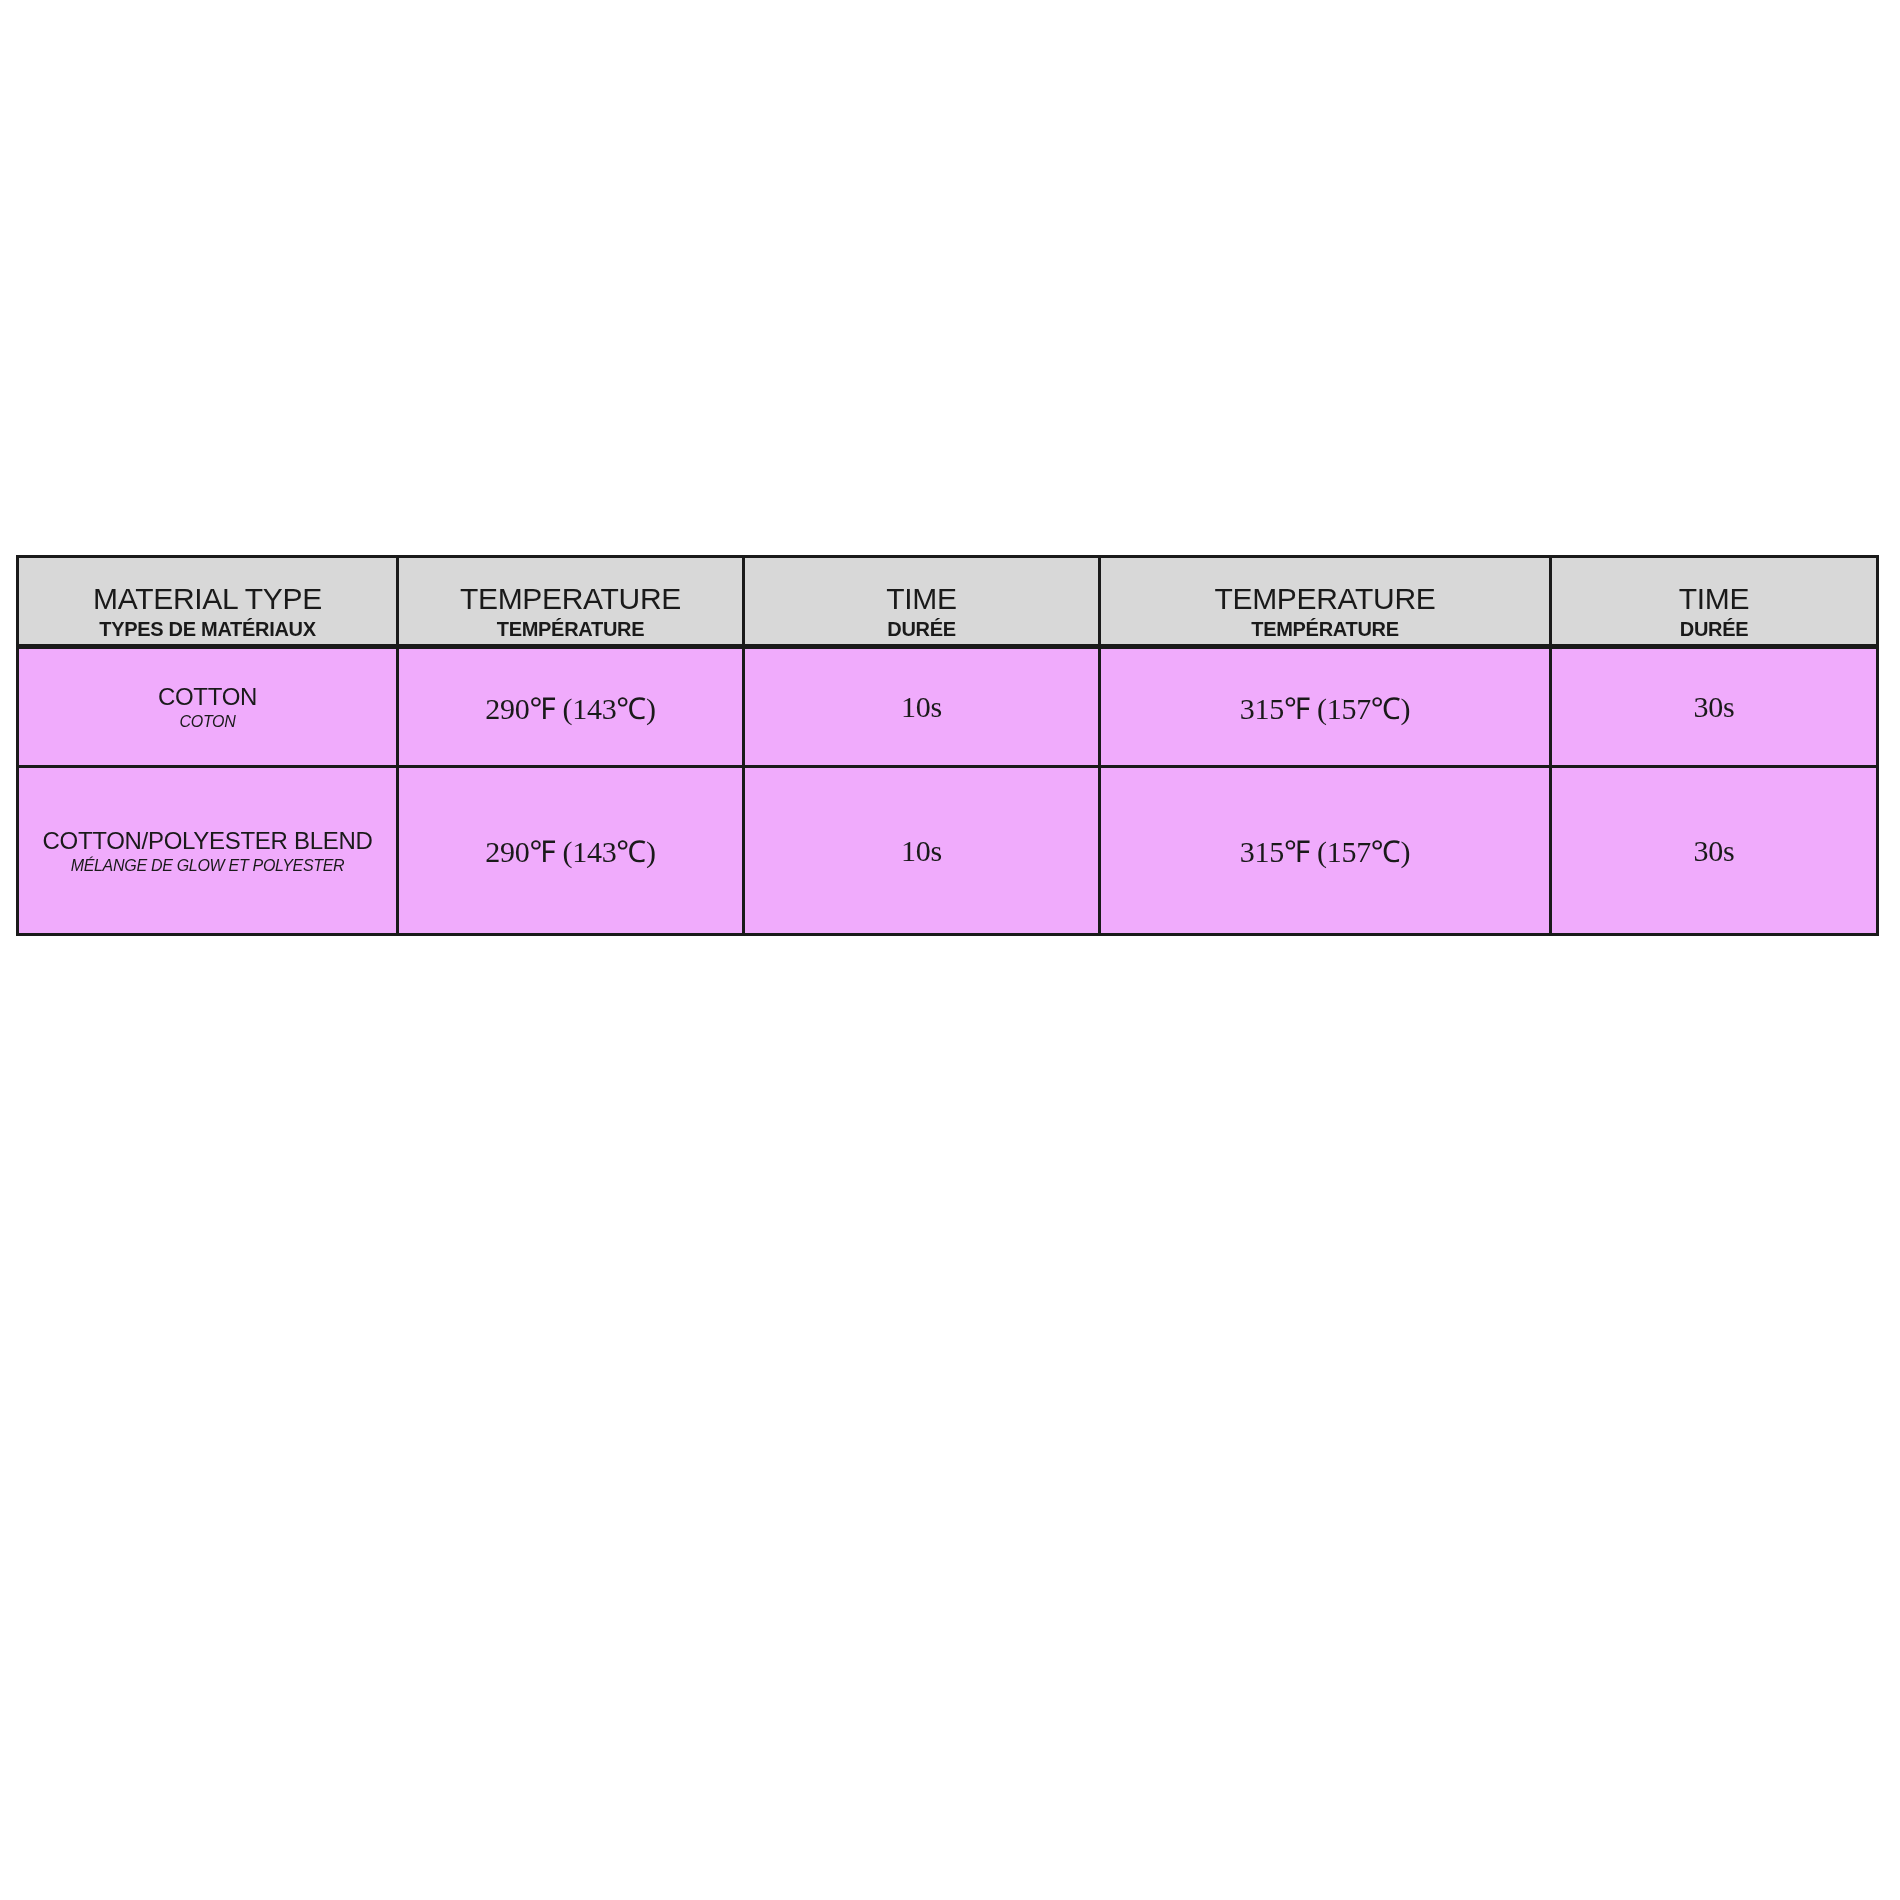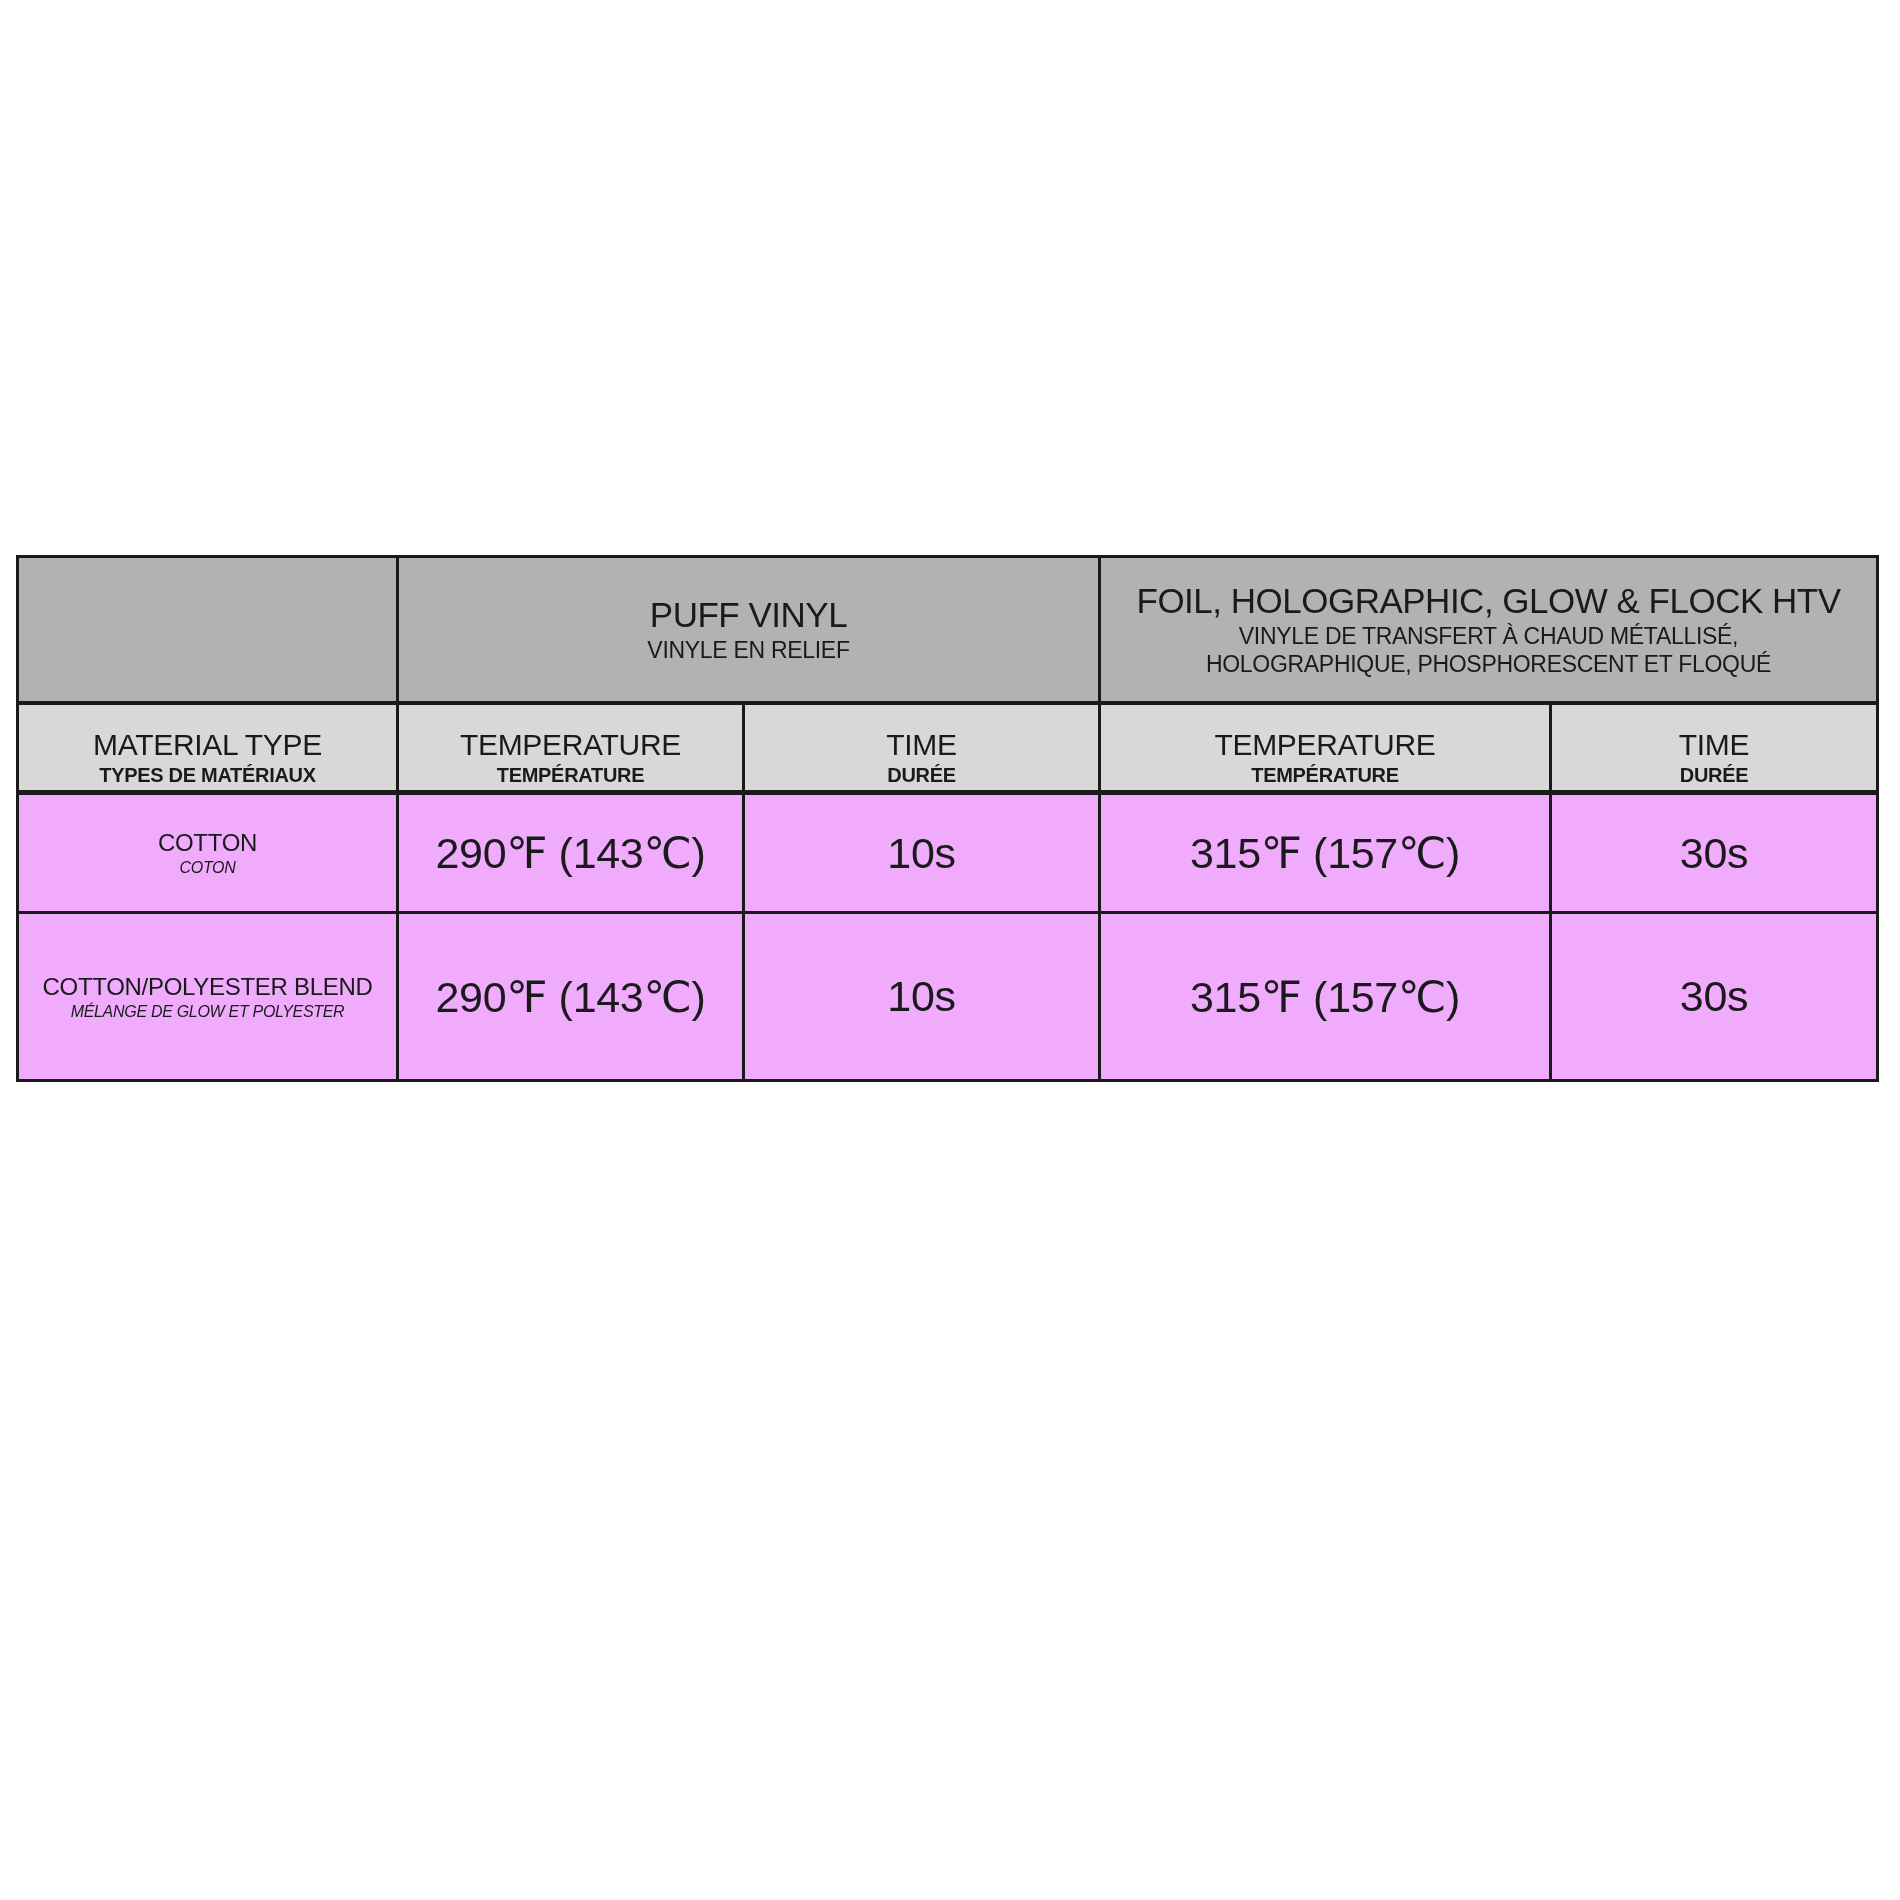--- a/index.html
+++ b/index.html
@@ -67,50 +67,39 @@
     letter-spacing: -0.3px;
     line-height: 1.25;
   }
   .mat-fr {
     font-size: 16px;
     letter-spacing: -0.3px;
     line-height: 1.25;
     font-style: italic;
   }
   .val {
-    font-size: 43px;
+    font-size: 30px;
     letter-spacing: -0.3px;
+    font-family: Liberation Serif, serif;
   }
 </style>
 </head>
 <body>
 
 <div class="canvas">
   <table class="spec">
     <colgroup>
       <col style="width:380px">
       <col style="width:346px">
       <col style="width:356px">
       <col style="width:451px">
       <col style="width:327px">
     </colgroup>
 
     <tbody>
-        <tr class="group-header-row" style="height:146px">
-      <td></td>
-      <td colspan="2">
-        <div class="gh-title">PUFF VINYL</div>
-        <div class="gh-sub">VINYLE EN RELIEF</div>
-      </td>
-      <td colspan="2">
-        <div class="gh-title">FOIL, HOLOGRAPHIC, GLOW &amp; FLOCK HTV</div>
-        <div class="gh-sub">VINYLE DE TRANSFERT À CHAUD MÉTALLISÉ,</div>
-        <div class="gh-sub">HOLOGRAPHIQUE, PHOSPHORESCENT ET FLOQUÉ</div>
-      </td>
-    </tr>
 
     <tr class="col-header-row" style="height:90px">
       <td>
         <div class="ch-en">MATERIAL TYPE</div>
         <div class="ch-fr">TYPES DE MATÉRIAUX</div>
       </td>
       <td>
         <div class="ch-en">TEMPERATURE</div>
         <div class="ch-fr">TEMPÉRATURE</div>
       </td>

